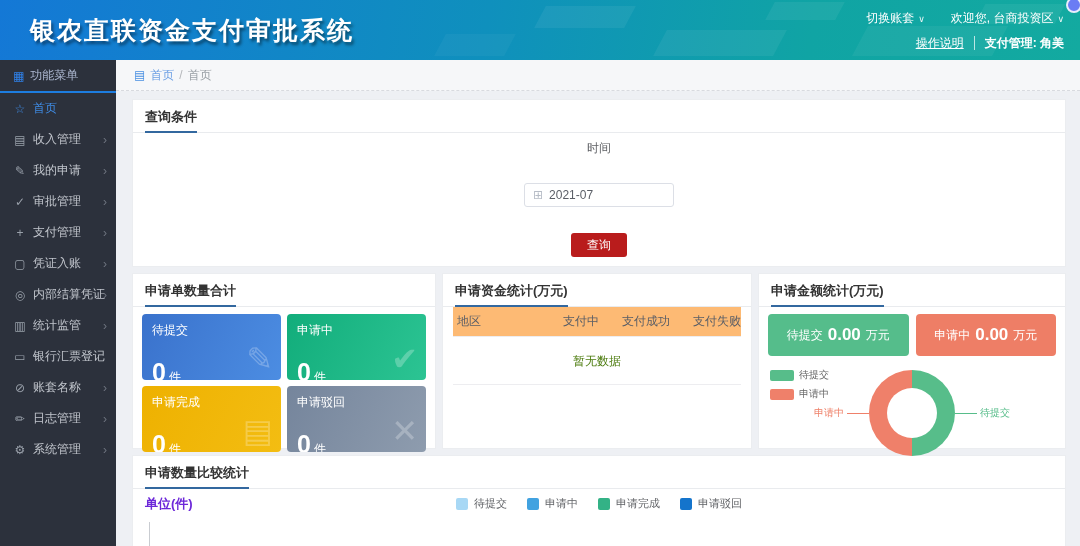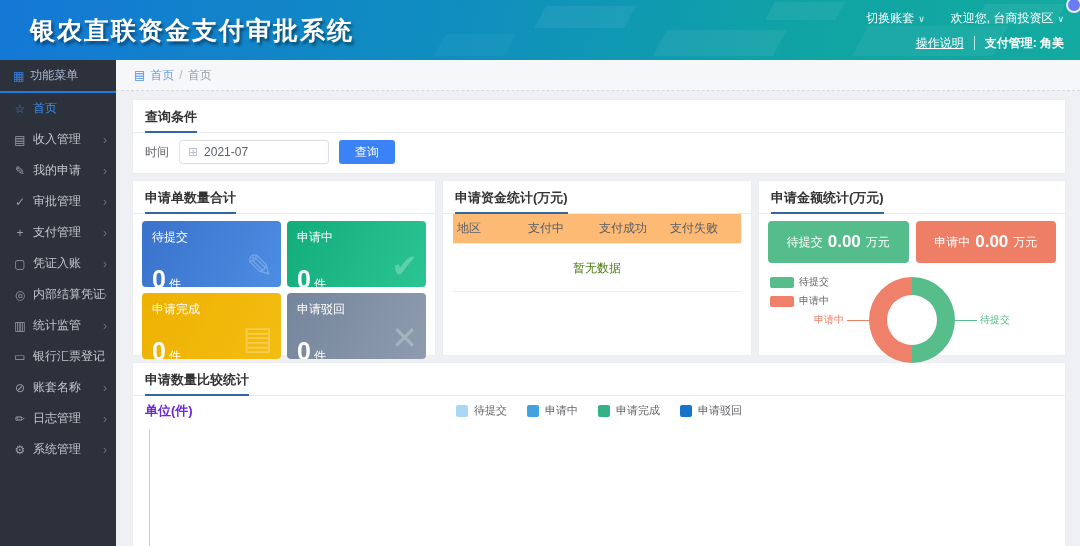--- a/index.html
+++ b/index.html
@@ -50,27 +50,27 @@
   .bc-sep { color:#b4b6ba; }
   .bc-cur { color:#9aa0a6; }
   .content { padding:8px 14px 0 16px; }
 
   .panel { background:#fff; border:1px solid #ebedf0; }
   .panel-title { padding:7px 12px 0 12px; border-bottom:1px solid #e9ebee; }
   .panel-title span { display:inline-block; font-size:13px; font-weight:bold; color:#333;
     padding-bottom:5px; border-bottom:2px solid #33689f; margin-bottom:-1px; }
 
   
-  .query-body { display:flex; align-items:center; gap:10px; padding:7px 12px 9px 12px; }
+  .query-body { display:flex; align-items:center; gap:26px; padding:7px 12px 9px 12px;flex-direction:column; }
   .q-label { font-size:12px; color:#606266; }
   .date-input { display:flex; align-items:center; gap:6px; width:150px; height:24px;
     border:1px solid #dcdfe6; border-radius:3px; padding:0 8px; background:#fff; cursor:text; }
   .date-input .cal { color:#b6bcc6; font-size:12px; }
   .date-input .val { font-size:12px; color:#5a5e66; }
-  .btn-primary { width:56px; height:24px; background:#3b82f6; color:#fff; font-size:12px;
+  .btn-primary { width:56px; height:24px; background:#b91c1c; color:#fff; font-size:12px;
     border:none; border-radius:3px; cursor:pointer; }
 
   
   .row3 { display:flex; gap:6px; margin-top:6px; height:176px; }
   .pA { width:304px; } .pB { width:310px; } .pC { flex:1; }
 
   .cards { display:grid; grid-template-columns:1fr 1fr; gap:6px; padding:7px 9px; }
   .stat-card { position:relative; height:66px; border-radius:4px; padding:8px 10px; color:#fff;
     overflow:hidden; cursor:pointer; }
   .c-blue   { background:linear-gradient(115deg,#3a72cc,#4c8de2); }
@@ -78,21 +78,21 @@
   .c-yellow { background:linear-gradient(115deg,#eeb100,#f3bd12); }
   .c-gray   { background:linear-gradient(115deg,#75859c,#8e9cae); }
   .sc-label { font-size:12px; }
   .sc-value { font-size:25px; font-weight:bold; line-height:1.1; margin-top:20px; }
   .sc-unit { font-size:12px; font-weight:normal; margin-left:3px; }
   .sc-ghost { position:absolute; right:8px; bottom:2px; font-size:32px; color:rgba(255,255,255,0.25); }
 
   
   .f-table { padding:0 10px; }
   .f-head { display:flex; height:30px; align-items:center; background:#fdba74; border-bottom:1px solid #ededf0; }
-  .f-col { flex:1; font-size:12px; color:#5a5e66; text-align:left; }
+  .f-col { flex:1; font-size:12px; color:#5a5e66; text-align:right; }
   .f-col:first-child { text-align:left; padding-left:4px; }
   .f-empty { text-align:center; font-size:12px; color:#4d7c0f; padding:16px 0 14px 0; border-bottom:1px solid #ededf0; }
 
   
   .amt-body { padding:7px 9px 0 9px; }
   .amt-btns { display:flex; gap:7px; }
   .amt-btn { flex:1; height:42px; border-radius:4px; color:#fff; display:flex;
     align-items:center; justify-content:center; gap:5px; cursor:pointer; }
   .a-green { background:#55bd8b; } .a-salmon { background:#ee7e66; }
   .amt-label,.amt-unit { font-size:12px; }

